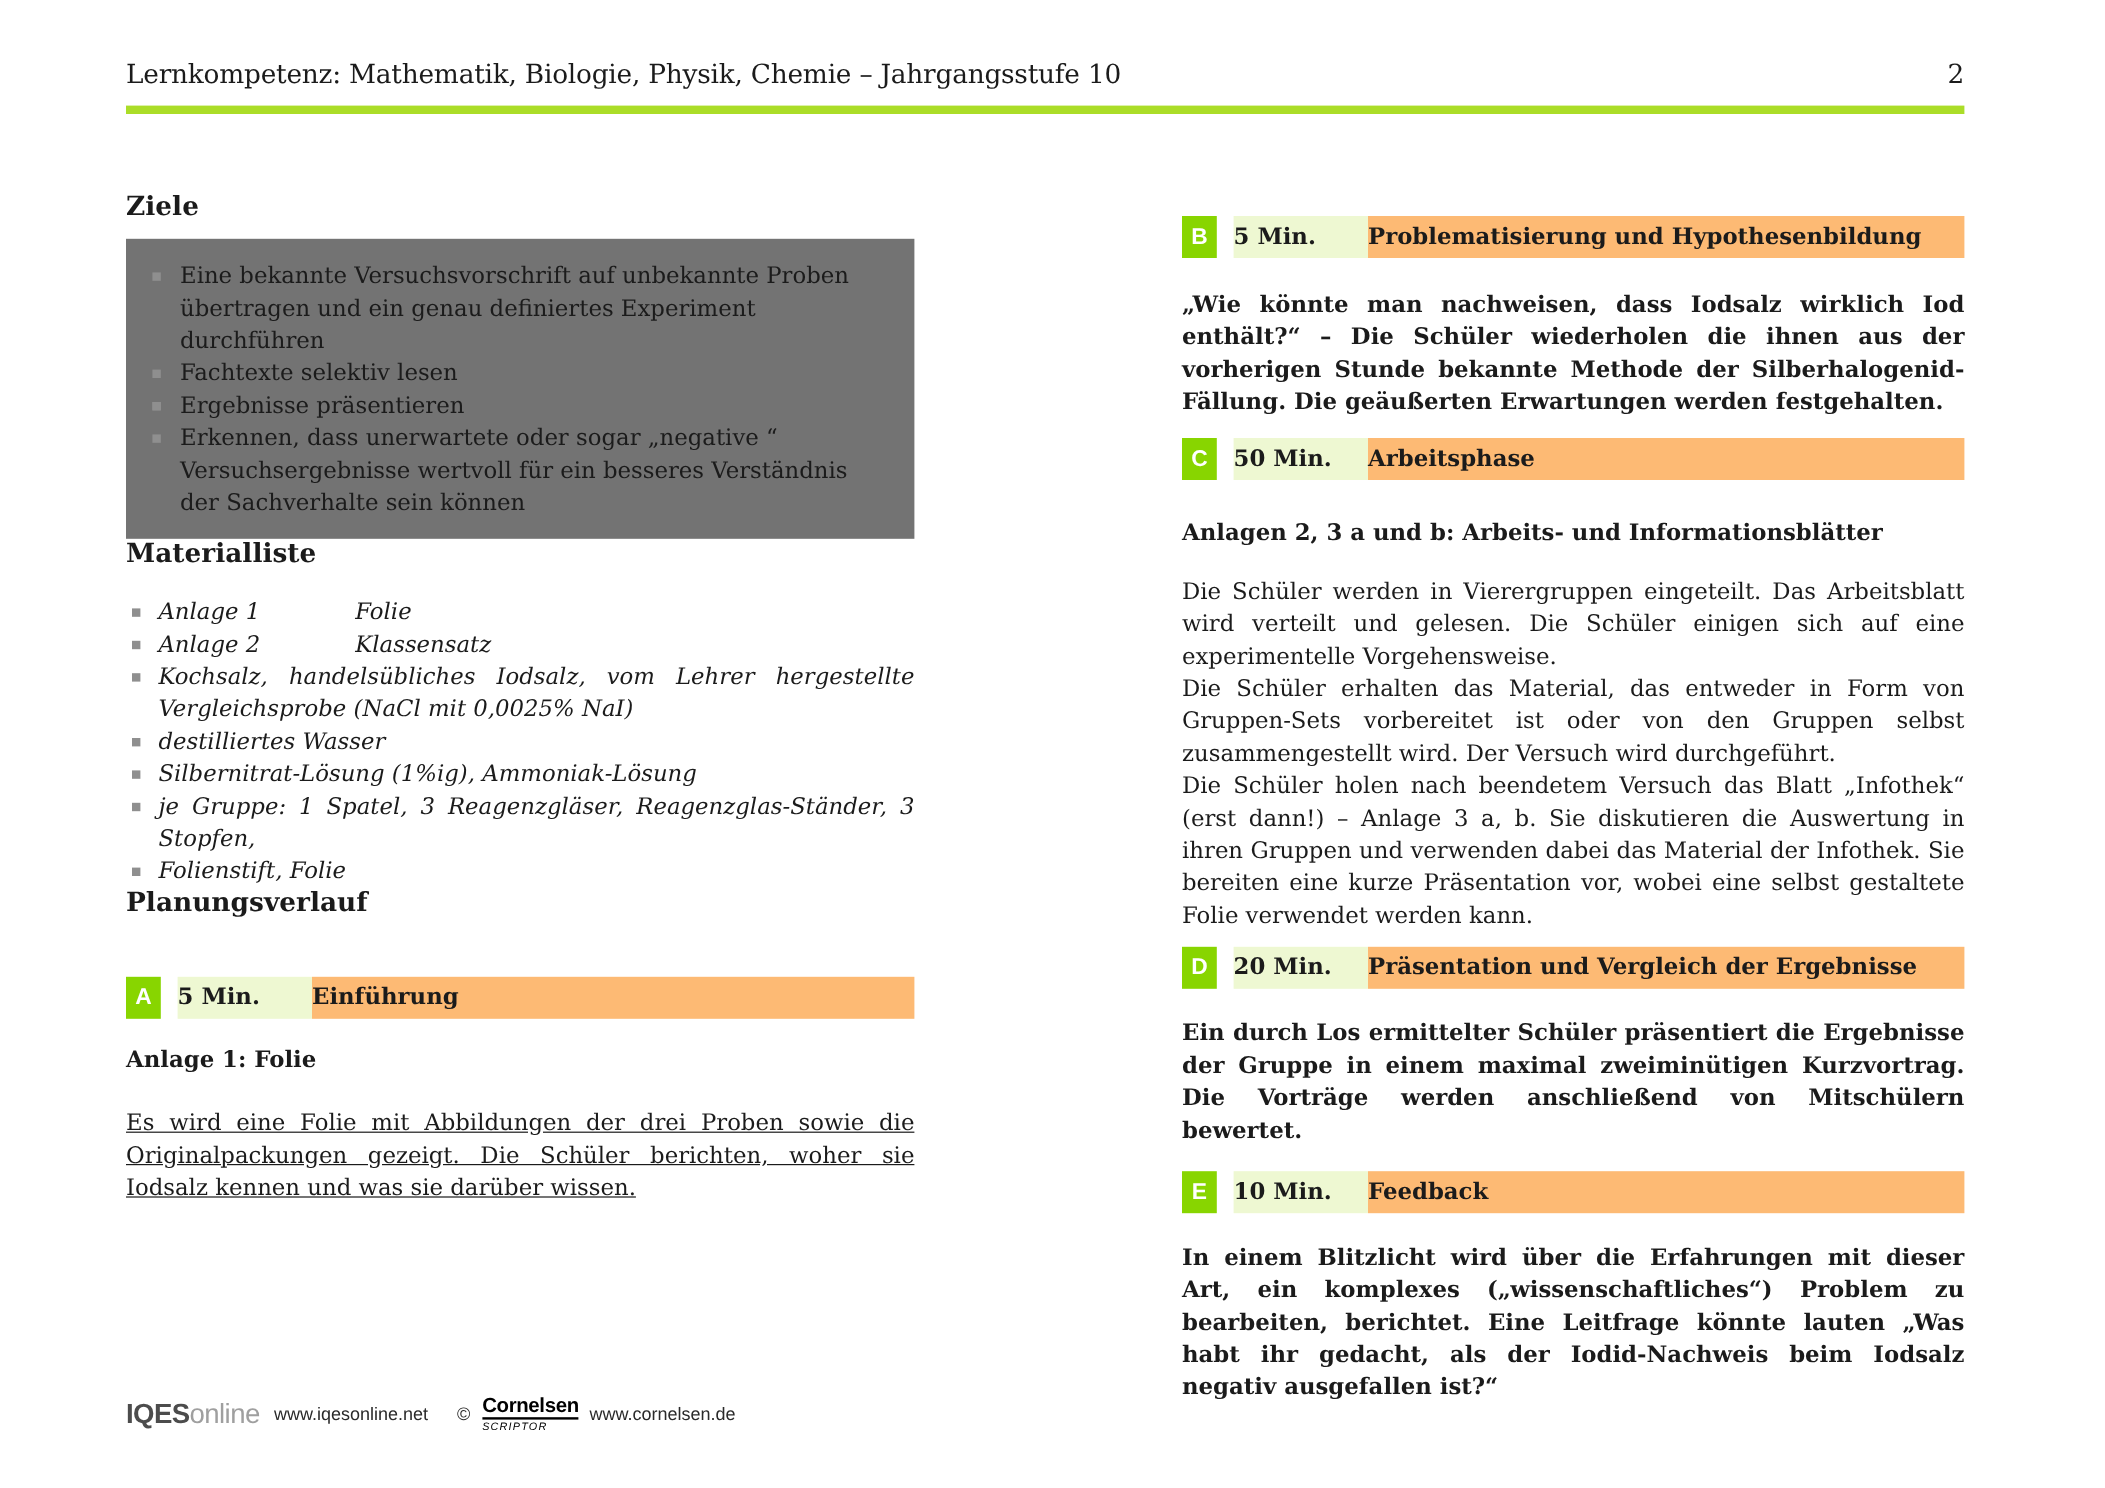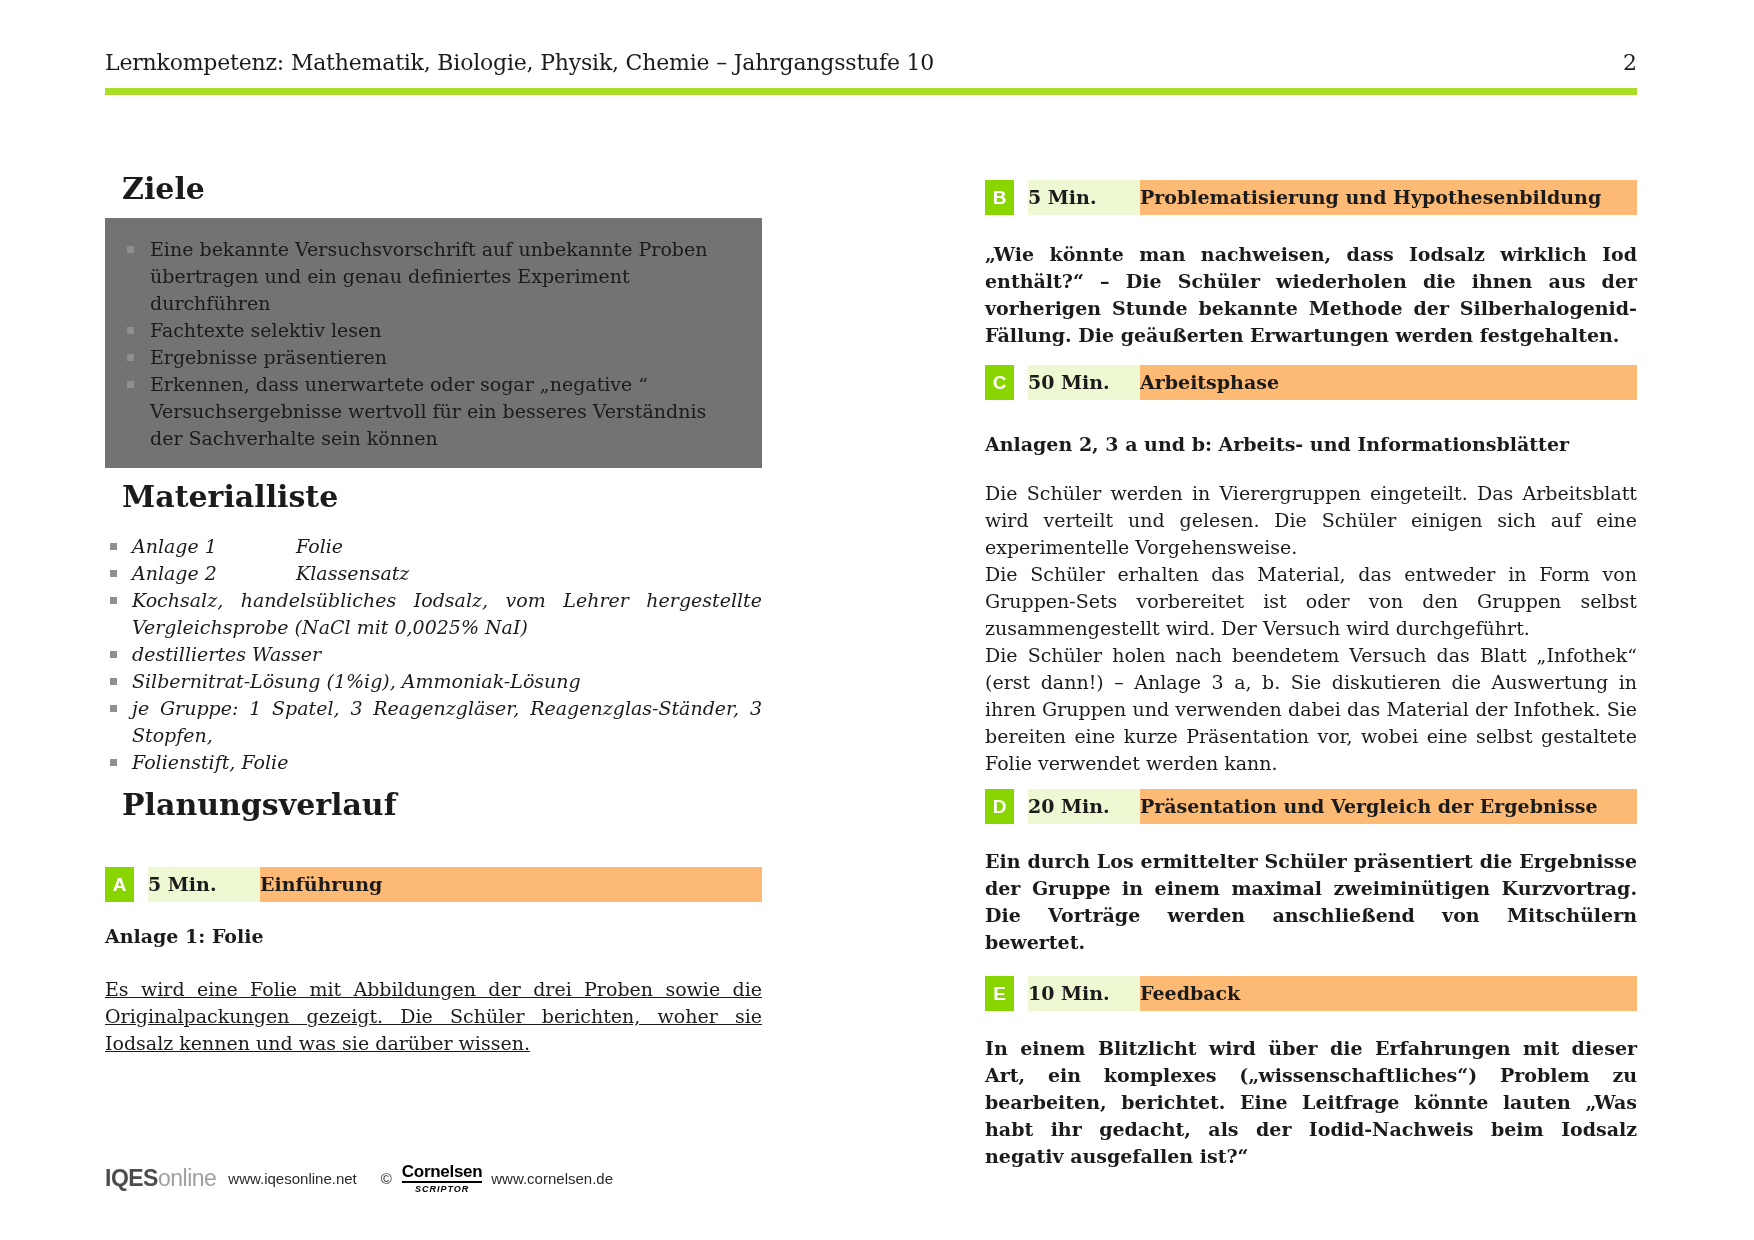--- a/index.html
+++ b/index.html
@@ -21,21 +21,21 @@
     font-size:22px;text-align:right;
   }
   .header-rule{
     position:absolute;left:105px;top:88px;width:1532px;height:7px;
     background:#abdd28;
   }
   
   .col-left{position:absolute;left:105px;top:160px;width:657px;}
   .col-right{position:absolute;left:985px;top:160px;width:652px;}
   h2.sec{
-    font-size:30px;line-height:24px;font-weight:bold;margin:17px;
+    font-size:22px;line-height:24px;font-weight:bold;margin:0;
   }
   .sec-ziele{margin-top:24px;}
   .sec-material{margin-top:37px;}
   .sec-planung{margin-top:54px;}
   
   .panel{
     margin-top:15px;background:#737373;
     padding:18px 18px 16px 15px;
   }
   .zlist{list-style:none;margin:0;padding:0;}
@@ -96,29 +96,29 @@
     display:flex;align-items:center;
     font-family:"Liberation Sans", sans-serif;
   }
   .iqes{white-space:nowrap;margin-right:12px;letter-spacing:-0.5px;}
   .iqes-b{font-size:23px;font-weight:bold;color:#4c4c4c;}
   .iqes-l{font-size:23px;font-weight:normal;color:#9f9f9f;}
   .furl{font-size:15px;color:#2a2a2a;}
   .furl-1{margin-right:24px;}
   .fcopy{font-size:15px;color:#2a2a2a;margin-right:10px;}
   .corn{
-    display:inline-flex;flex-direction:column;align-items:center;
+    display:inline-flex;flex-direction:column;align-items:flex-start;
     margin-right:9px;
   }
   .corn-main{
     font-size:17px;font-weight:bold;color:#000;
     border-bottom:2px solid #000;line-height:18px;letter-spacing:-0.3px;
   }
   .corn-sub{
-    font-size:9px;font-weight:bold;font-style:italic;color:#000;
+    font-size:9px;font-weight:normal;font-style:italic;color:#000;
     letter-spacing:1px;line-height:10px;margin-top:1px;
   }
 </style>
 </head>
 <body>
 
 <div class="page">
 
   <div class="header-title">Lernkompetenz: Mathematik, Biologie, Physik, Chemie – Jahrgangsstufe 10</div>
   <div class="page-number">2</div>

